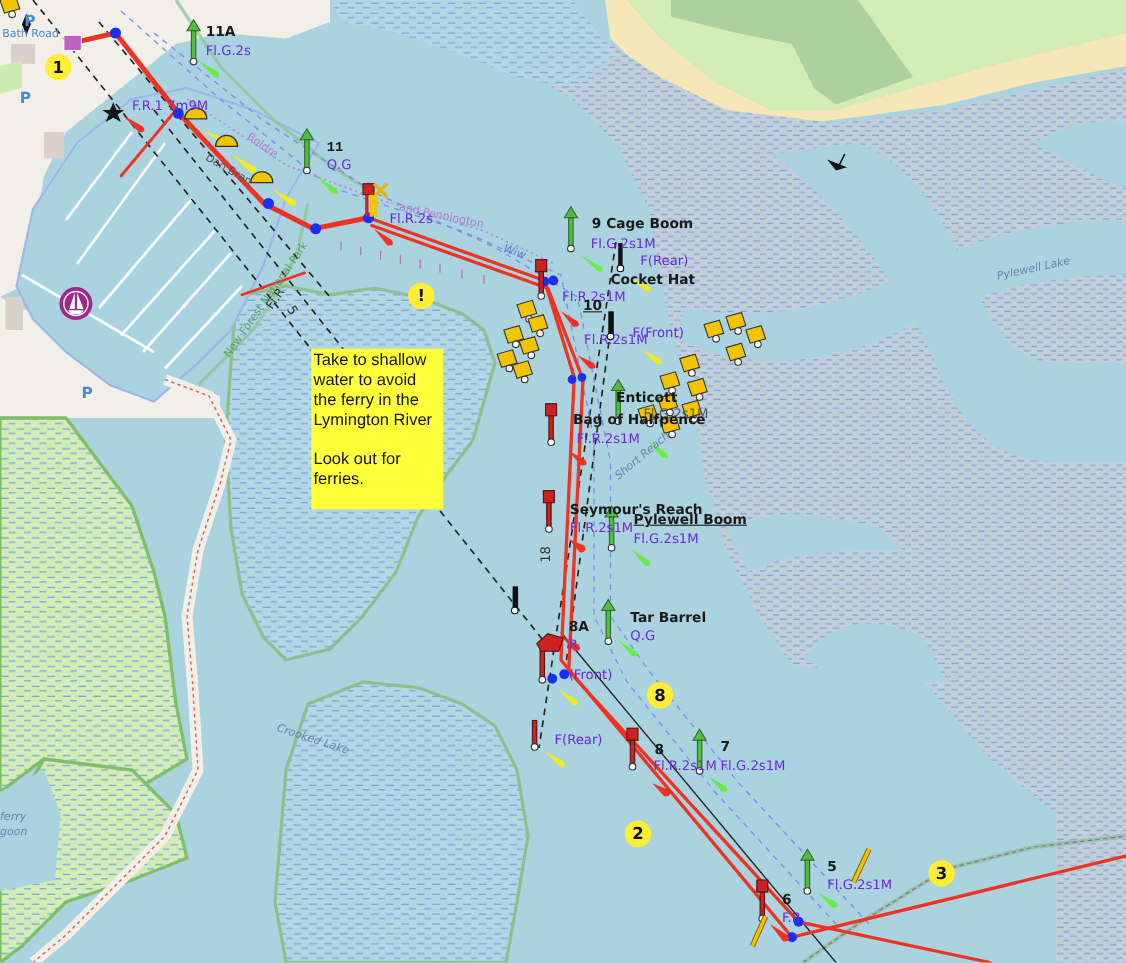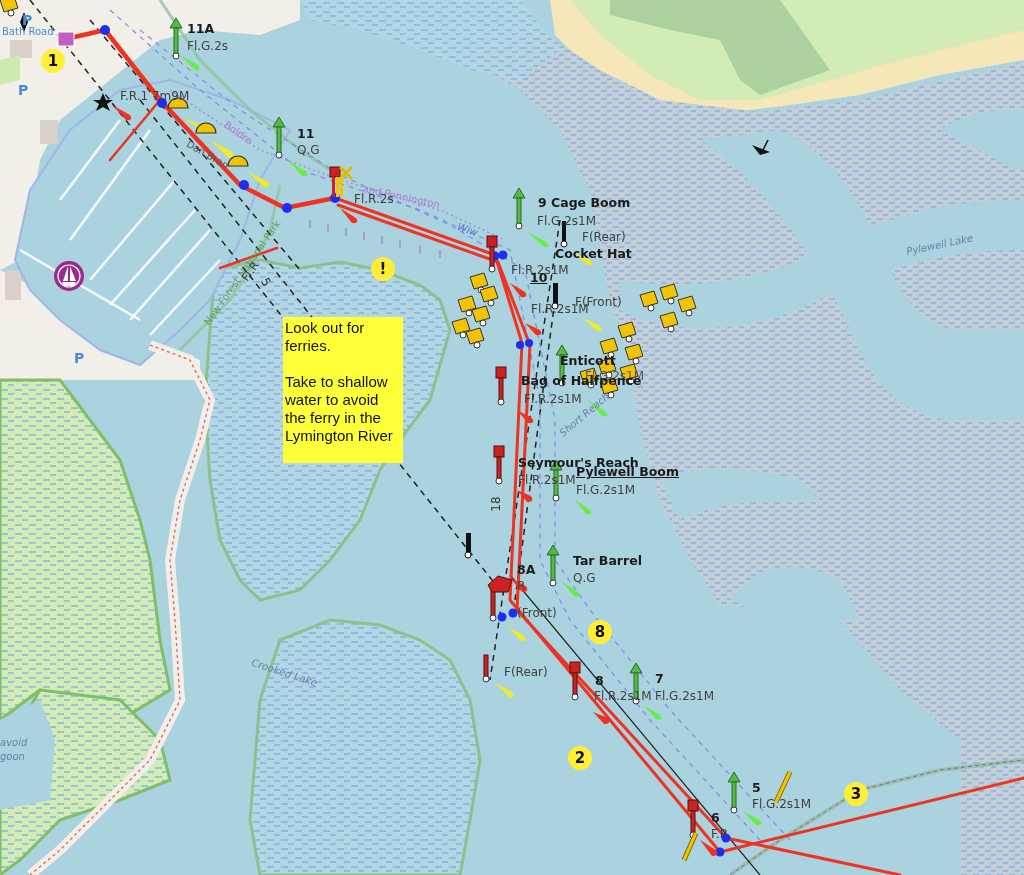--- a/index.html
+++ b/index.html
@@ -1,19 +1,19 @@
 <!DOCTYPE html>
 <html><head>
 <meta charset="utf-8">
 <style>
   html, body { margin: 0; padding: 0; }
   body { width: 1024px; height: 875px; overflow: hidden; background: #aad3df; font-family: "DejaVu Sans", sans-serif; }
   #map { position: relative; width: 1024px; height: 875px; overflow: hidden; }
   #map svg.base { position: absolute; left: 0; top: 0; }
-  .lbl { position: absolute; white-space: nowrap; font-family: "DejaVu Sans", sans-serif; font-size: 12px; color: #404040; line-height: 1; }
+  .lbl { position: absolute; white-space: nowrap; font-family: "DejaVu Sans", sans-serif; font-size: 12px; color: #6d28d9; line-height: 1; }
   .lbl.bold { font-weight: bold; font-size: 12.5px; color: #1a1a1a; }
   .lbl.light { color: #333; font-size: 12px; }
   .lbl.water { color: #6b7fa8; font-style: italic; font-size: 10px; }
   .lbl.green { color: #5a9f5a; font-size: 10px; }
   .lbl.pink { color: #b07bd0; font-size: 10px; }
   .lbl.blue { color: #4a8ad8; font-size: 10px; }
   .lbl.grey { color: #555; font-size: 10px; }
   .wp { position: absolute; width: 24px; height: 24px; border-radius: 50%; background: #ffee33; color: #111; font-weight: bold; font-size: 15px; text-align: center; line-height: 24px; font-family: "DejaVu Sans", sans-serif; }
   .note { position: absolute; left: 283px; top: 317px; width: 120px; height: 146px; background: #ffff3a; color: #111; font-family: "Liberation Sans", sans-serif; font-size: 15px; line-height: 18px; padding: 2px 2px 0 2px; box-sizing: border-box; }
   .note p { margin: 0 0 18px 0; }
@@ -332,32 +332,32 @@
   <span class="park-P" style="left:18px;top:82px;">P</span>
   <span class="park-P" style="left:74px;top:350px;">P</span>
 
   <span class="lbl blue" style="left:2px;top:27px;">Bath Road</span>
   <span class="lbl grey" style="left:184px;top:150px;transform:rotate(30deg);">Dan Bran</span>
   <span class="lbl pink" style="left:222px;top:128px;transform:rotate(35deg);">Boldre</span>
   <span class="lbl pink" style="left:362px;top:192px;transform:rotate(12deg);">and Pennington</span>
   <span class="lbl water" style="left:457px;top:225px;transform:rotate(20deg);color:#5a78d0;">Wiw</span>
   <span class="lbl water" style="left:906px;top:240px;transform:rotate(-12deg);">Pylewell Lake</span>
   <span class="lbl water" style="left:250px;top:668px;transform:rotate(18deg);">Crooked Lake</span>
-  <span class="lbl water" style="left:0px;top:738px;">avoid</span>
+  <span class="lbl water" style="left:0px;top:738px;">ferry</span>
   <span class="lbl water" style="left:0px;top:752px;">goon</span>
   <span class="lbl green" style="left:180px;top:268px;transform:rotate(-55deg);">New Forest National Park</span>
   <span class="lbl water" style="left:554px;top:410px;transform:rotate(-40deg);">Short Reach</span>
   <span class="lbl light" style="left:488px;top:498px;transform:rotate(-90deg);">18</span>
   <span class="lbl light" style="left:262px;top:276px;transform:rotate(60deg);">5</span>
   <span class="lbl light" style="left:240px;top:266px;transform:rotate(-55deg);font-size:11px;">Fl.R</span>
 
   <span class="lbl bold" style="left:187px;top:23px;">11A</span>
   <span class="lbl" style="left:187px;top:40px;">Fl.G.2s</span>
   <span class="lbl" style="left:120px;top:90px;">F.R.1 7m9M</span>
-  <span class="lbl bold" style="left:297px;top:128px;">11</span>
+  <span class="lbl bold" style="left:297px;top:128px;font-family:Liberation Mono, monospace;">11</span>
   <span class="lbl" style="left:297px;top:144px;">Q.G</span>
   <span class="lbl" style="left:354px;top:193px;">Fl.R.2s</span>
   <span class="lbl bold" style="left:538px;top:197px;">9 Cage Boom</span>
   <span class="lbl" style="left:537px;top:215px;">Fl.G.2s1M</span>
   <span class="lbl" style="left:582px;top:231px;">F(Rear)</span>
   <span class="lbl bold" style="left:511px;top:248px;padding-left:44px;">Cocket Hat</span>
   <span class="lbl" style="left:511px;top:264px;">Fl.R.2s1M</span>
   <span class="lbl bold" style="left:530px;top:272px;text-decoration:underline;">10</span>
   <span class="lbl" style="left:531px;top:303px;">Fl.R.2s1M</span>
   <span class="lbl" style="left:575px;top:296px;text-align:right;">F(Front)</span>
@@ -384,16 +384,16 @@
   <span class="lbl bold" style="left:711px;top:812px;">6</span>
   <span class="lbl" style="left:711px;top:828px;">F.R</span>
 
   <div class="wp" style="left:41px;top:49px;">1</div>
   <div class="wp" style="left:371px;top:257px;">!</div>
   <div class="wp" style="left:588px;top:620px;">8</div>
   <div class="wp" style="left:568px;top:746px;">2</div>
   <div class="wp" style="left:844px;top:782px;">3</div>
 
   <div class="note">
+    <p>Take to shallow water to avoid the ferry in the Lymington River</p>
     <p>Look out for ferries.</p>
-    <p>Take to shallow water to avoid the ferry in the Lymington River</p>
   </div>
 </div>
 
 </body></html>

